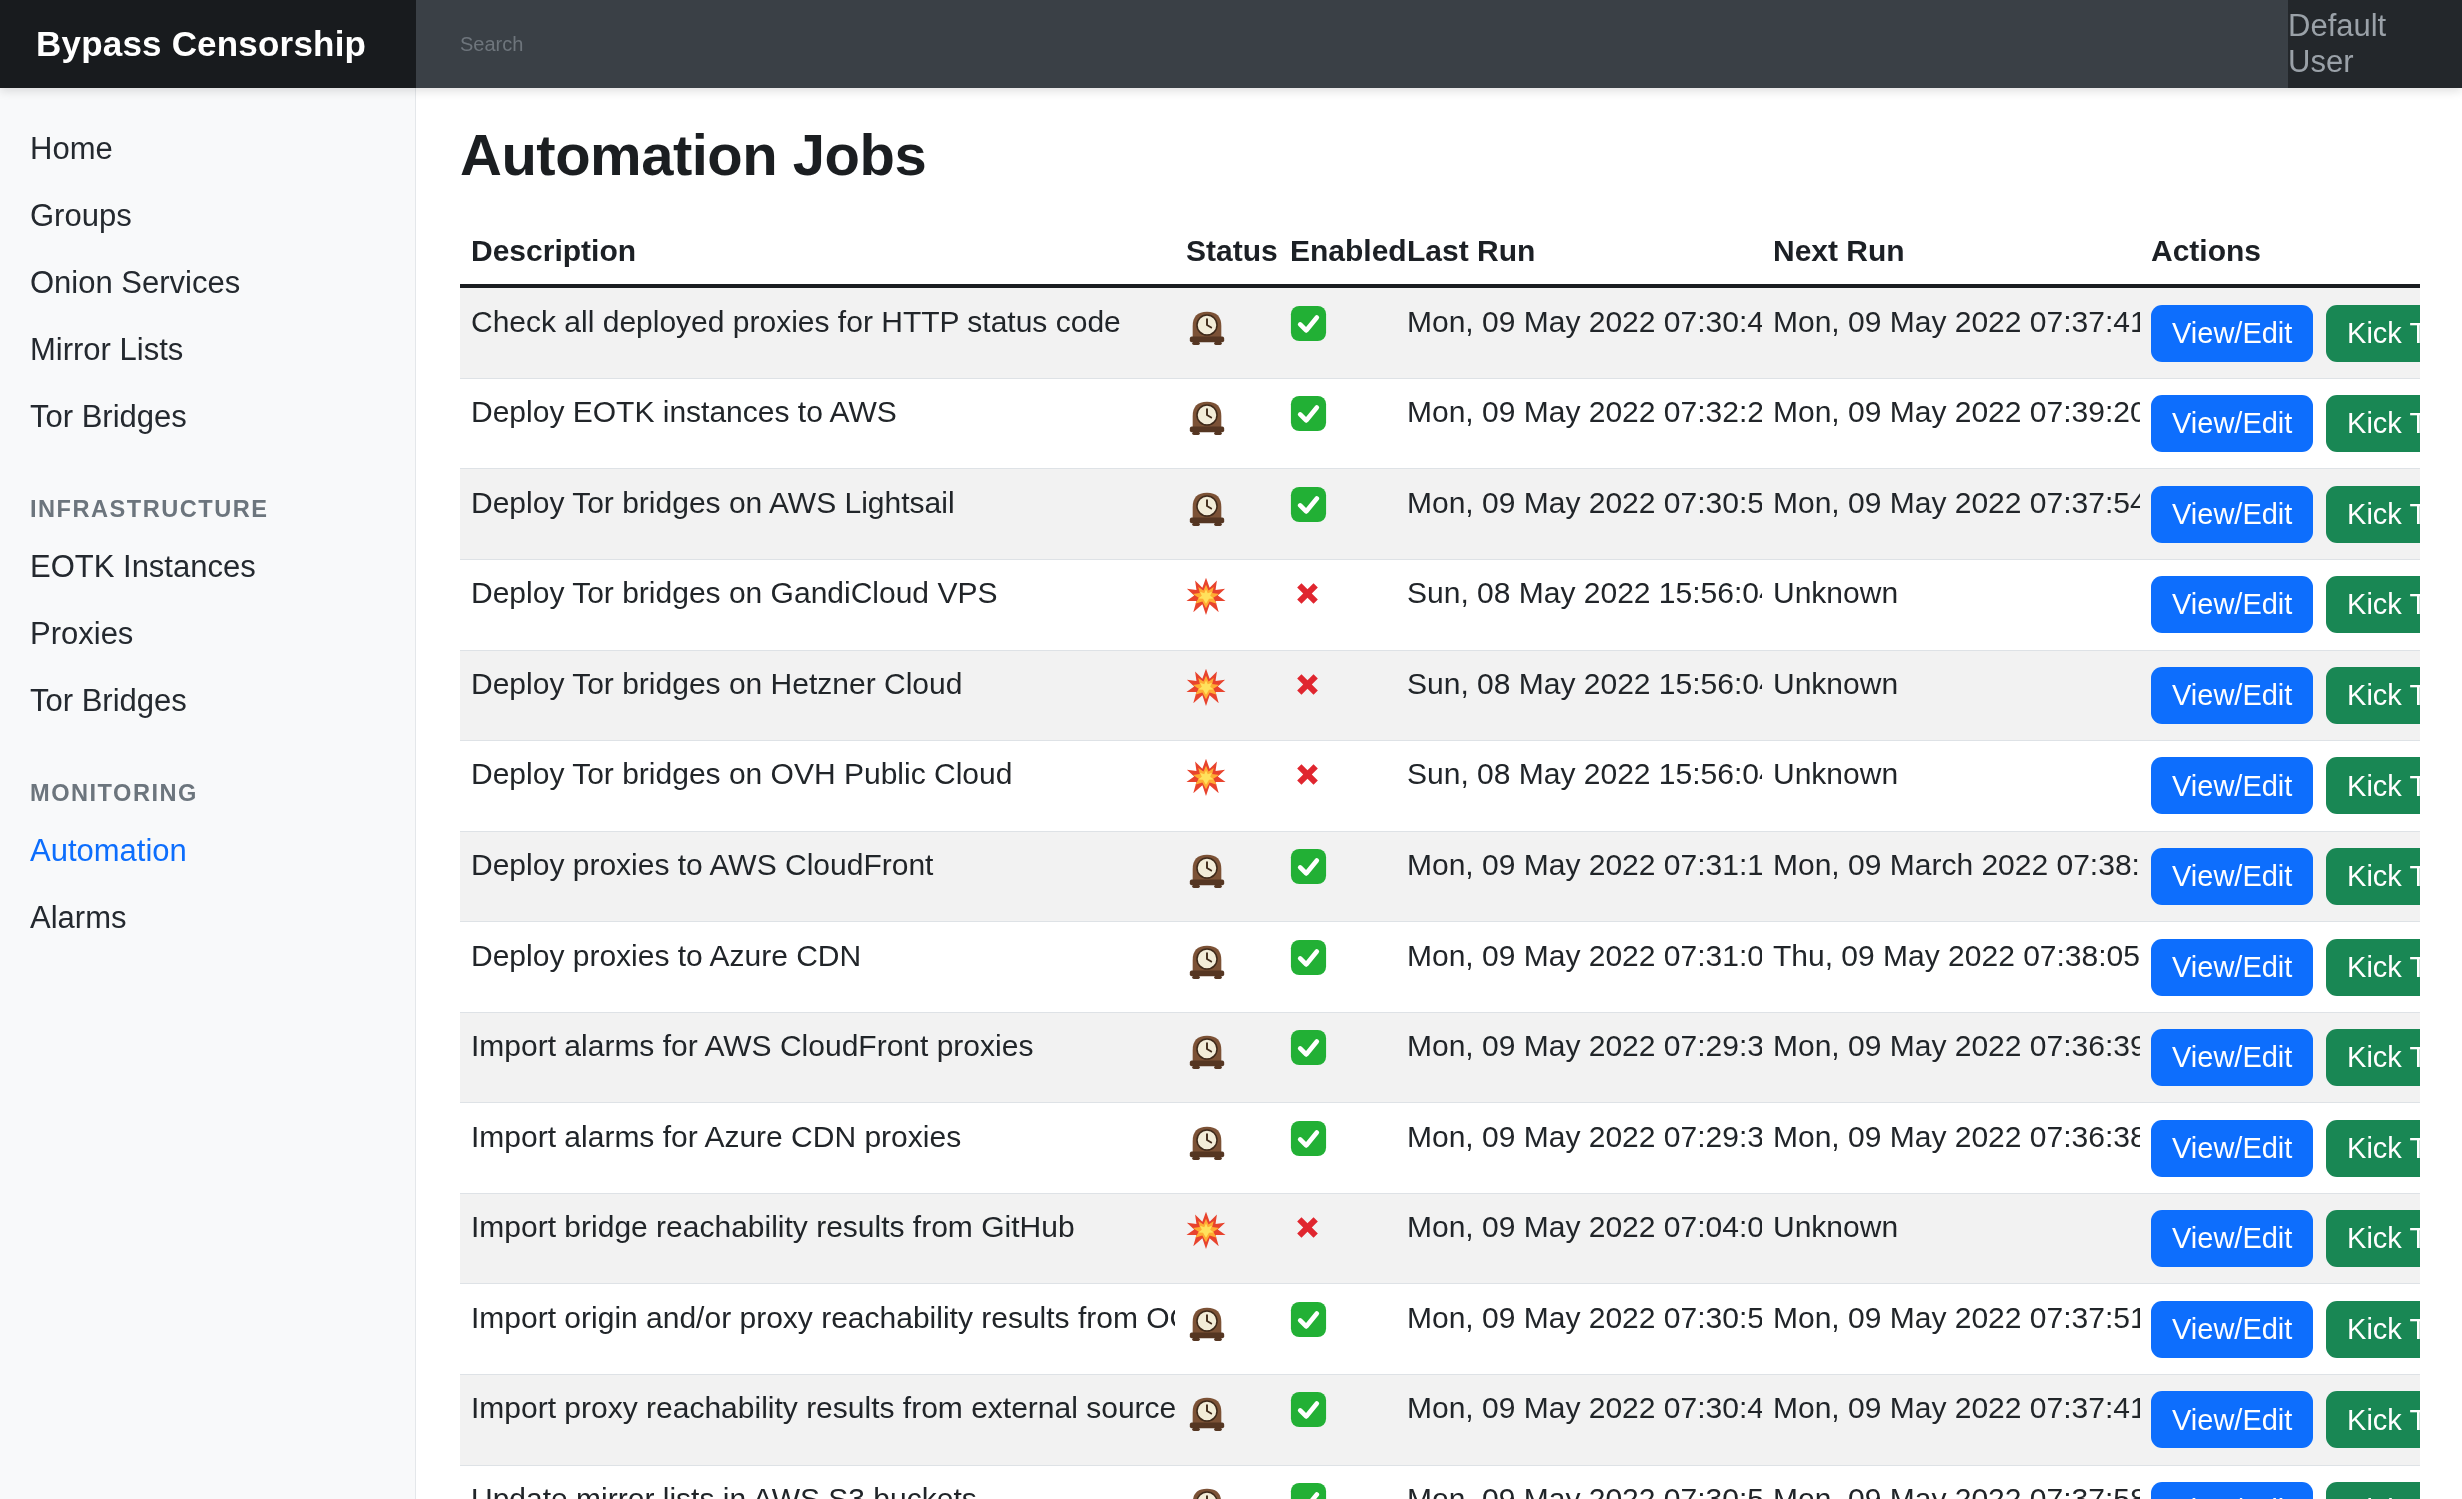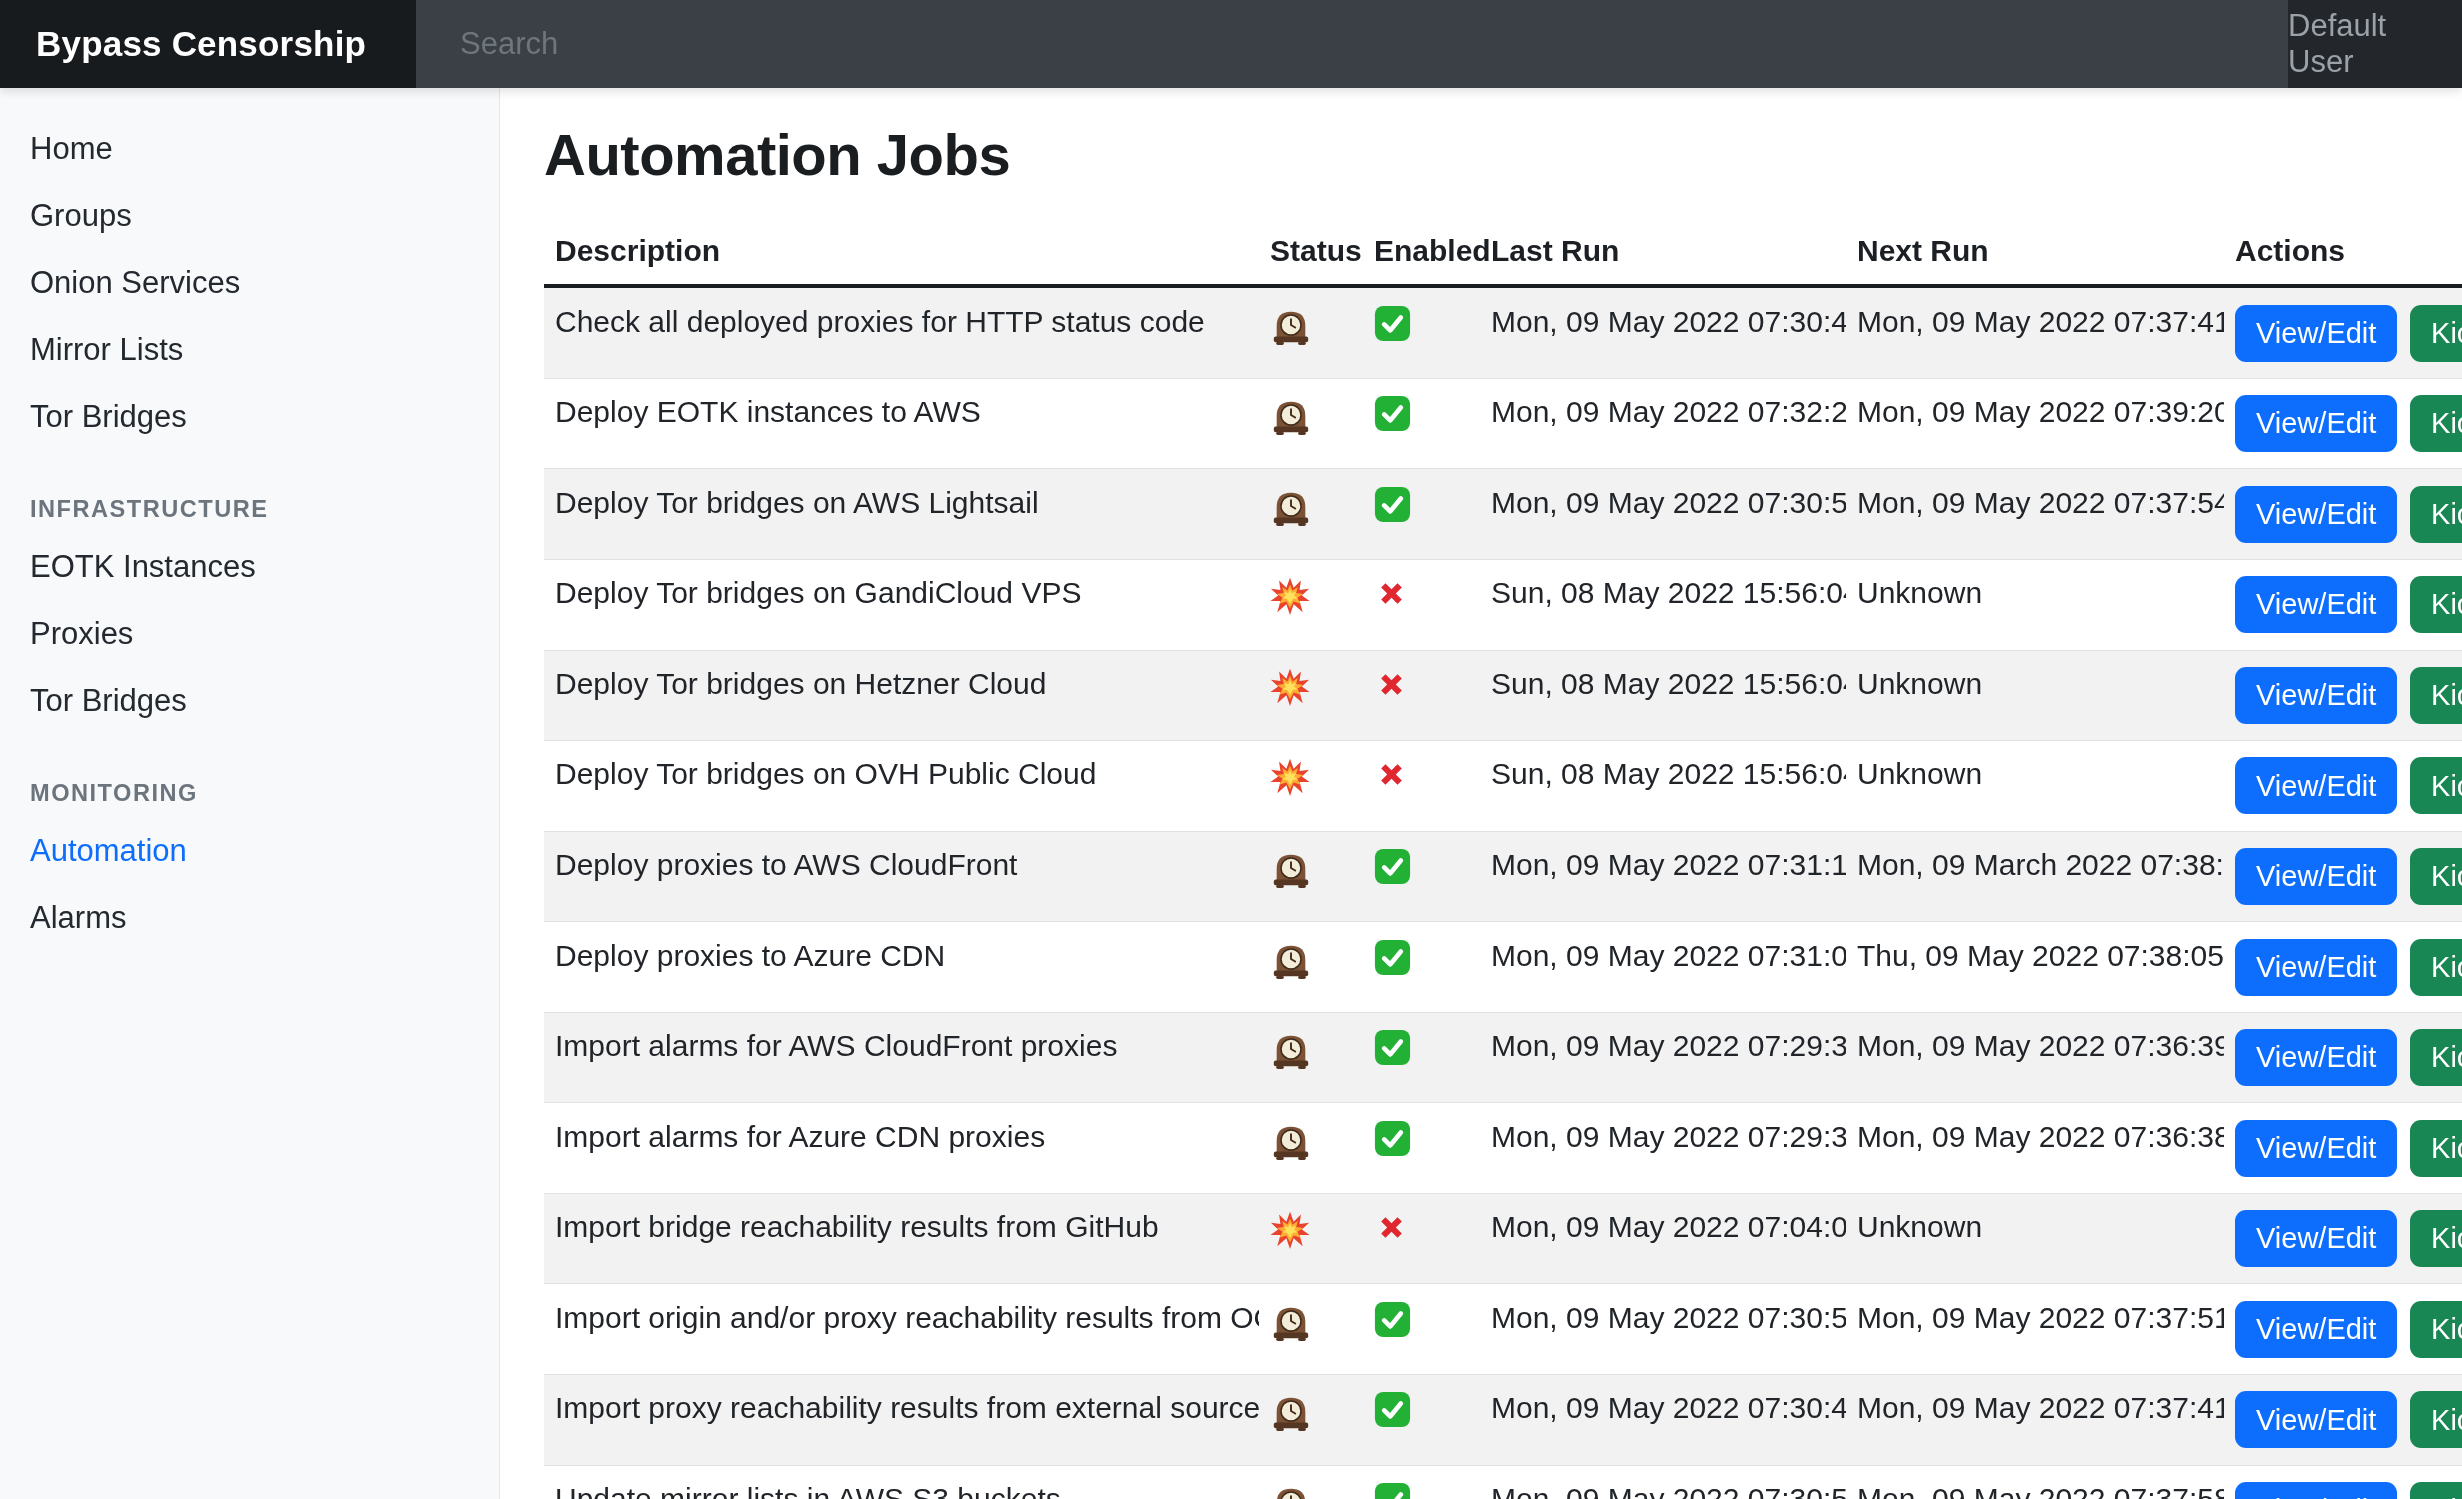--- a/index.html
+++ b/index.html
@@ -21,33 +21,33 @@
     display: flex; align-items: center; padding-left: 36px;
     font-size: 35px; font-weight: 600; letter-spacing: 0.2px;
     flex-shrink: 0;
   }
   .navbar-search {
     flex: 1; background: #3a4046; display: flex; align-items: center;
     padding-left: 42px;
   }
   .search-input {
     background: transparent; border: none; outline: none;
-    font-size: 31px; color: #dfe3e6; width: 90%;
+    font-size: 20px; color: #dfe3e6; width: 90%;
     font-family: inherit;
   }
   .search-input::placeholder { color: #6e757c; opacity: 1; }
   .navbar-user {
     width: 174px; background: #23272b; flex-shrink: 0;
     display: flex; align-items: center; justify-content: flex-end;
     padding-right: 36px; font-size: 31px; color: #9aa1a8; cursor: pointer;
   }
   
   .layout { display: flex; height: 1412px; }
   .sidebar {
-    width: 500px; flex-shrink: 0; background: #f8f9fa;
+    width: 416px; flex-shrink: 0; background: #f8f9fa;
     border-right: 1.8px solid #e4e7ea; padding-top: 27px;
   }
   .nav-item {
     height: 67px; display: flex; align-items: center;
     padding-left: 30px; font-size: 31px; color: #24292f; cursor: pointer;
   }
   .nav-item.active { color: #0d6efd; }
   .section-header {
     margin-top: 36px; height: 47px; display: flex; align-items: center;
     padding-left: 30px; font-size: 23.6px; font-weight: 700;

